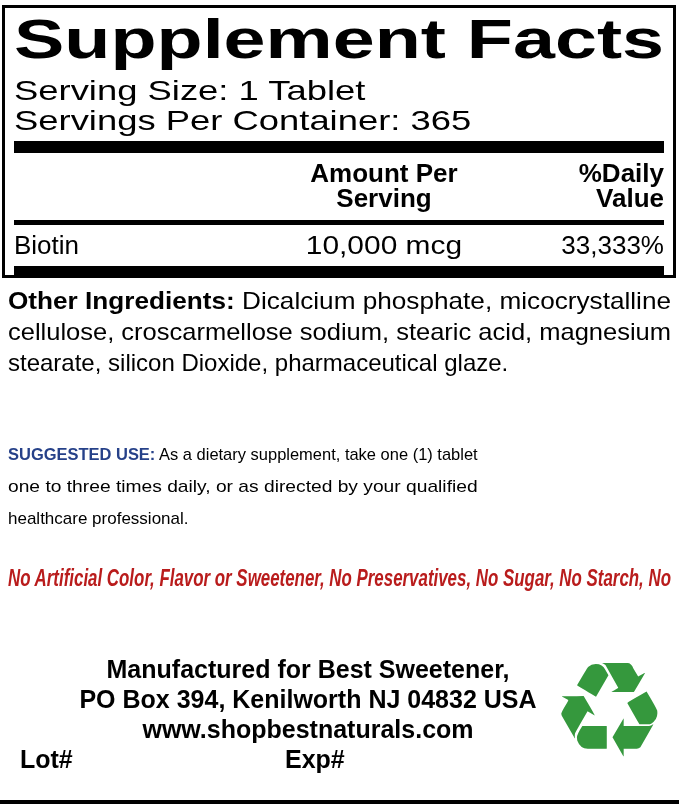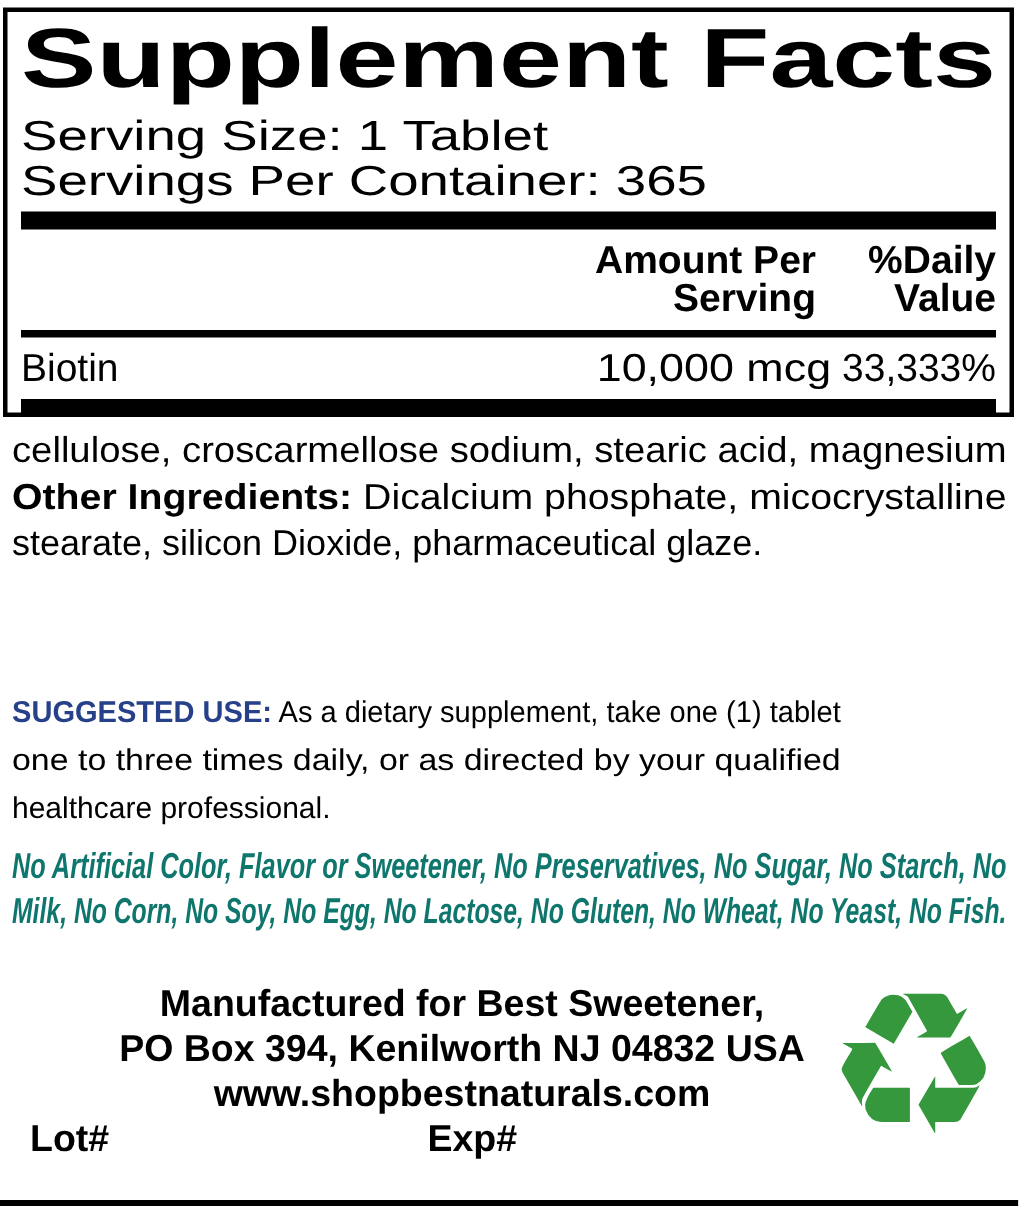--- a/index.html
+++ b/index.html
@@ -34,33 +34,33 @@
   .bar.thick{height:12px;}
   .bar.thin{height:5px;}
   .bar.b1{margin-top:5px;}
   .bar.b2{margin-top:3px;}
   .bar.b3{margin-top:0;}
   .facts-grid{
     display:grid;
     grid-template-columns:210px 320px 1fr;
   }
   .header-row{padding-top:8px;font-weight:bold;font-size:26px;line-height:25px;padding-bottom:6px;}
-  .col-center{text-align:right;white-space:pre-line;}
+  .col-center{text-align:center;white-space:pre-line;}
   .col-right{text-align:right;white-space:pre-line;}
   .nutrient-row{padding:7px 0 8px 0;font-size:26px;line-height:26px;}
   .amt{display:inline-block;transform:scaleX(1.15);transform-origin:center;}
   
   .para{position:absolute;left:8px;width:663px;}
   .fit-line{white-space:nowrap;overflow:visible;}
   .fit-inner{display:inline-block;white-space:nowrap;transform-origin:left center;}
   .other-ing{top:285px;font-size:24px;line-height:31px;}
   .b{font-weight:bold;}
-  .sugg{top:459px;font-size:20px;line-height:32px;}
+  .sugg{top:439px;font-size:17px;line-height:32px;}
   .navy{font-weight:bold;color:#264189;}
-  .claims{top:563px;font-size:24px;line-height:30px;font-weight:bold;font-style:italic;color:#0f766e;}
+  .claims{top:563px;font-size:24px;line-height:30px;font-weight:bold;font-style:italic;color:#b91c1c;}
   
   .footer{
     position:absolute;top:654px;left:8px;width:600px;
     font-size:25px;line-height:30px;font-weight:bold;text-align:center;
   }
   .lotexp{position:relative;text-align:left;height:30px;}
   .lot{margin-left:12px;}
   .exp{position:absolute;left:277px;top:0;}
   .recycle{
     position:absolute;top:640px;left:550px;
@@ -100,34 +100,33 @@
     <div class="facts-grid nutrient-row">
       <div>Biotin</div>
       <div class="col-center"><span class="amt">10,000 mcg</span></div>
       <div class="col-right">33,333%</div>
     </div>
 
     <div class="bar thick b3"></div>
   </section>
 
   <div class="para other-ing">
+    <div class="fit-line"><span class="fit-inner" style="transform: scaleX(1.0901);"><span class="b">Other Ingredients:</span><span> </span><span>Dicalcium phosphate, micocrystalline</span></span></div>
     <div class="fit-line"><span class="fit-inner" style="transform: scaleX(1.06207);">cellulose, croscarmellose sodium, stearic acid, magnesium</span></div>
-    <div class="fit-line"><span class="fit-inner" style="transform: scaleX(1.0901);"><span class="b">Other Ingredients:</span><span> </span><span>Dicalcium phosphate, micocrystalline</span></span></div>
     <div>stearate, silicon Dioxide, pharmaceutical glaze.</div>
   </div>
 
   <div class="para sugg">
     <div class="fit-line"><span class="fit-inner" style="transform: scaleX(0.968856);"><span class="navy">SUGGESTED USE:</span><span> </span><span>As a dietary supplement, take one (1) tablet</span></span></div>
     <div class="fit-line"><span class="fit-inner" style="transform: scaleX(1.13034);">one to three times daily, or as directed by your qualified</span></div>
     <div>healthcare professional.</div>
   </div>
 
   <div class="para claims">
     <div class="fit-line"><span class="fit-inner" style="transform: scaleX(0.703775);">No Artificial Color, Flavor or Sweetener, No Preservatives, No Sugar, No Starch, No</span></div>
-    <div class="fit-line"><span class="fit-inner" style="transform: scaleX(0.687392);">Milk, No Corn, No Soy, No Egg, No Lactose, No Gluten, No Wheat, No Yeast, No Fish.</span></div>
   </div>
 
   <div class="footer">
     <div>Manufactured for Best Sweetener,</div>
     <div>PO Box 394, Kenilworth NJ 04832 USA</div>
     <div>www.shopbestnaturals.com</div>
     <div class="lotexp">
       <span class="lot">Lot#</span>
       <span class="exp">Exp#</span>
     </div>

